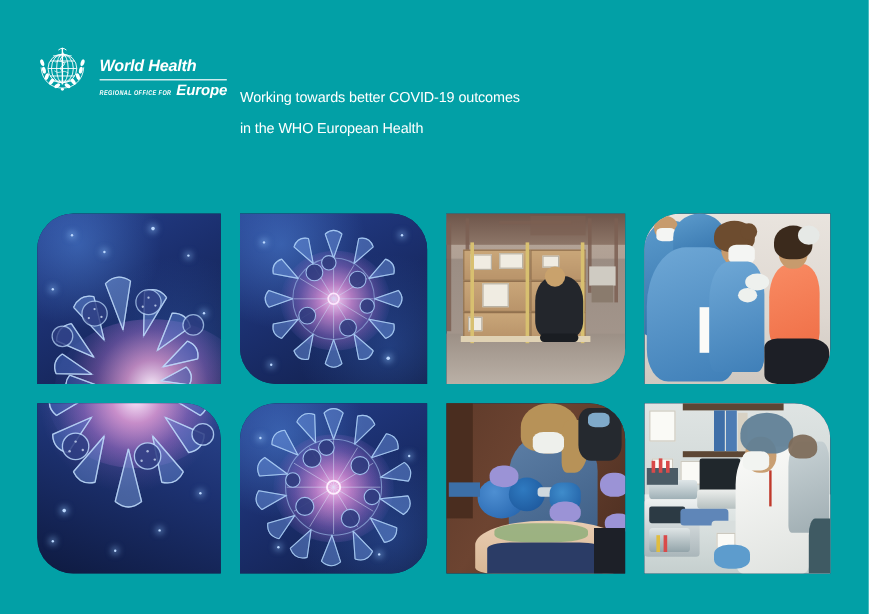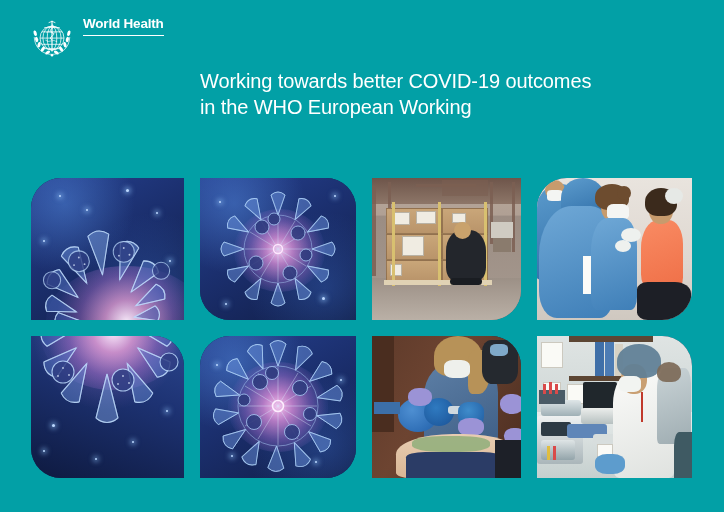--- a/index.html
+++ b/index.html
@@ -10,23 +10,24 @@
   }
   #cover {
     position: relative;
     width: 724px; height: 512px;
     background: #02a0a6;
   }
 
   
   #logo-block {
     position: absolute;
-    left: 28px; top: 16px;
+    left: 28px; top: 35px;
     display: flex;
-    align-items: flex-start;
+    align-items: flex-end;
+    font-style: italic;
   }
   #who-emblem { width: 48px; height: 48px; display: block; flex: 0 0 auto; }
   #logo-text {
     margin-left: 7px;
     padding-top: 1px;
     display: flex;
     flex-direction: column;
   }
   .logo-line {
     color: #ffffff;
@@ -74,21 +75,21 @@
   #title-main {
     color: #ffffff;
     font-size: 19.5px;
     font-weight: bold;
     line-height: 26px;
     letter-spacing: -0.3px;
     white-space: nowrap;
   }
   .title-sub {
     color: #ffffff;
-    font-size: 20px;
+    font-size: 12px;
     font-weight: normal;
     line-height: 26px;
     letter-spacing: -0.1px;
     white-space: nowrap;
   }
 
   
   #grid {
     position: absolute;
     left: 31px; top: 178px;
@@ -288,26 +289,30 @@
         <ellipse cx="77" cy="60" rx="3.2" ry="6" transform="rotate(-16 77 60)"></ellipse>
         <ellipse cx="69" cy="69" rx="3.2" ry="6" transform="rotate(-34 69 69)"></ellipse>
         <ellipse cx="59" cy="76" rx="3.2" ry="5.6" transform="rotate(-58 59 76)"></ellipse>
         <circle cx="50" cy="82" r="2.6"></circle>
       </g>
     </svg>
 
     <div id="logo-text">
       <div class="logo-line">World Health</div>
       <div id="logo-rule"></div>
+      <div id="logo-sub">
+        <span id="logo-regional">REGIONAL OFFICE FOR</span>
+        <span id="logo-europe">Europe</span>
+      </div>
     </div>
   </div>
 
   <div id="title-block">
     <div class="title-sub">Working towards better COVID-19 outcomes</div>
-    <div class="title-sub">in the WHO European Working</div>
+    <div class="title-sub">in the WHO European Health</div>
   </div>
 
   <div id="grid">
 
     <div class="tile r-tl">
       <div class="tile-art">
         <div class="virus-bg"></div>
         <div class="glow-core" style="left:10%;top:62%;width:105%;height:78%;"></div>
         <svg viewBox="0 0 160 150" preserveAspectRatio="none" style="position:absolute;inset:0;width:100%;height:100%;">
           <g stroke="#bcd9fb" stroke-width="1.1" fill="none" opacity=".92">

